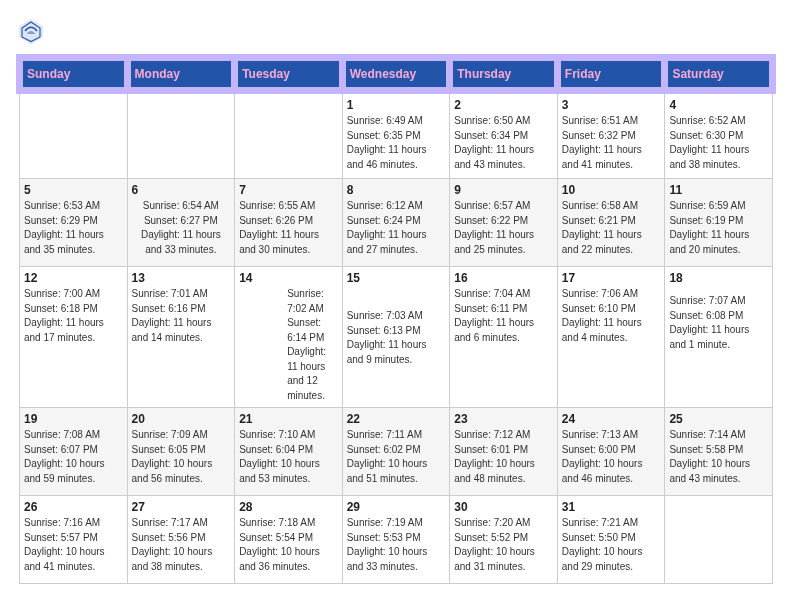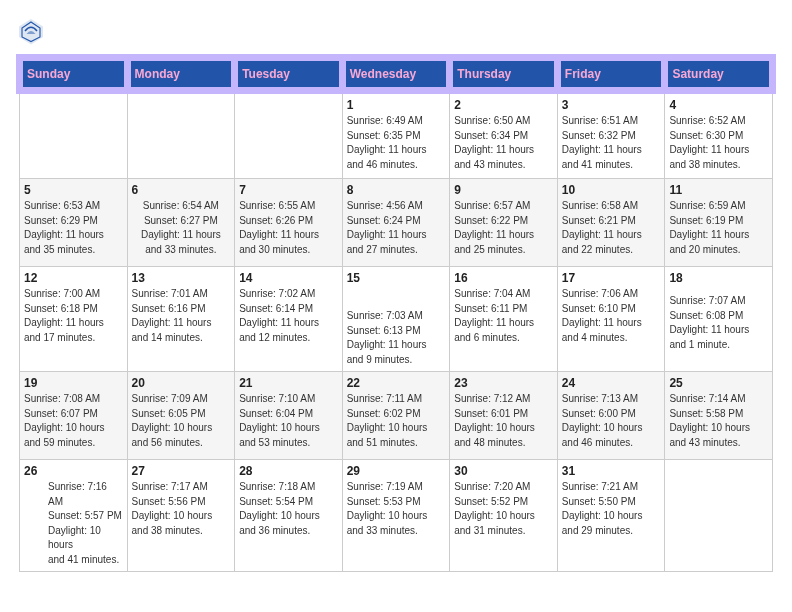--- a/index.html
+++ b/index.html
@@ -177,21 +177,21 @@
         </td>
         <td>
           <div class="day-number">7</div>
           <div class="day-info" style="white-space: pre-line;">Sunrise: 6:55 AM
 Sunset: 6:26 PM
 Daylight: 11 hours
 and 30 minutes.</div>
         </td>
         <td>
           <div class="day-number">8</div>
-          <div class="day-info" style="white-space: pre-line;">Sunrise: 4:56 AM
+          <div class="day-info" style="white-space: pre-line;">Sunrise: 6:12 AM
 Sunset: 6:24 PM
 Daylight: 11 hours
 and 27 minutes.</div>
         </td>
         <td>
           <div class="day-number">9</div>
           <div class="day-info" style="white-space: pre-line;">Sunrise: 6:57 AM
 Sunset: 6:22 PM
 Daylight: 11 hours
 and 25 minutes.</div>
@@ -221,21 +221,21 @@
         </td>
         <td>
           <div class="day-number">13</div>
           <div class="day-info" style="white-space: pre-line;">Sunrise: 7:01 AM
 Sunset: 6:16 PM
 Daylight: 11 hours
 and 14 minutes.</div>
         </td>
         <td>
           <div class="day-number">14</div>
-          <div class="day-info" style="white-space: pre-line;">Sunrise: 7:02 AM
+          <div class="day-info" style="white-space: pre-line; margin-left: 48px;">Sunrise: 7:02 AM
 Sunset: 6:14 PM
 Daylight: 11 hours
 and 12 minutes.</div>
         </td>
         <td>
           <div class="day-number">15</div>
           <div class="day-info" style="white-space: pre-line; margin-top: 24px;">Sunrise: 7:03 AM
 Sunset: 6:13 PM
 Daylight: 11 hours
 and 9 minutes.</div>
@@ -309,21 +309,21 @@
           <div class="day-number">25</div>
           <div class="day-info" style="white-space: pre-line;">Sunrise: 7:14 AM
 Sunset: 5:58 PM
 Daylight: 10 hours
 and 43 minutes.</div>
         </td>
       </tr>
       <tr>
         <td>
           <div class="day-number">26</div>
-          <div class="day-info" style="white-space: pre-line; margin-left: 24px;">Sunrise: 7:16 AM
+          <div class="day-info" style="white-space: pre-line;">Sunrise: 7:16 AM
 Sunset: 5:57 PM
 Daylight: 10 hours
 and 41 minutes.</div>
         </td>
         <td>
           <div class="day-number">27</div>
           <div class="day-info" style="white-space: pre-line;">Sunrise: 7:17 AM
 Sunset: 5:56 PM
 Daylight: 10 hours
 and 38 minutes.</div>

